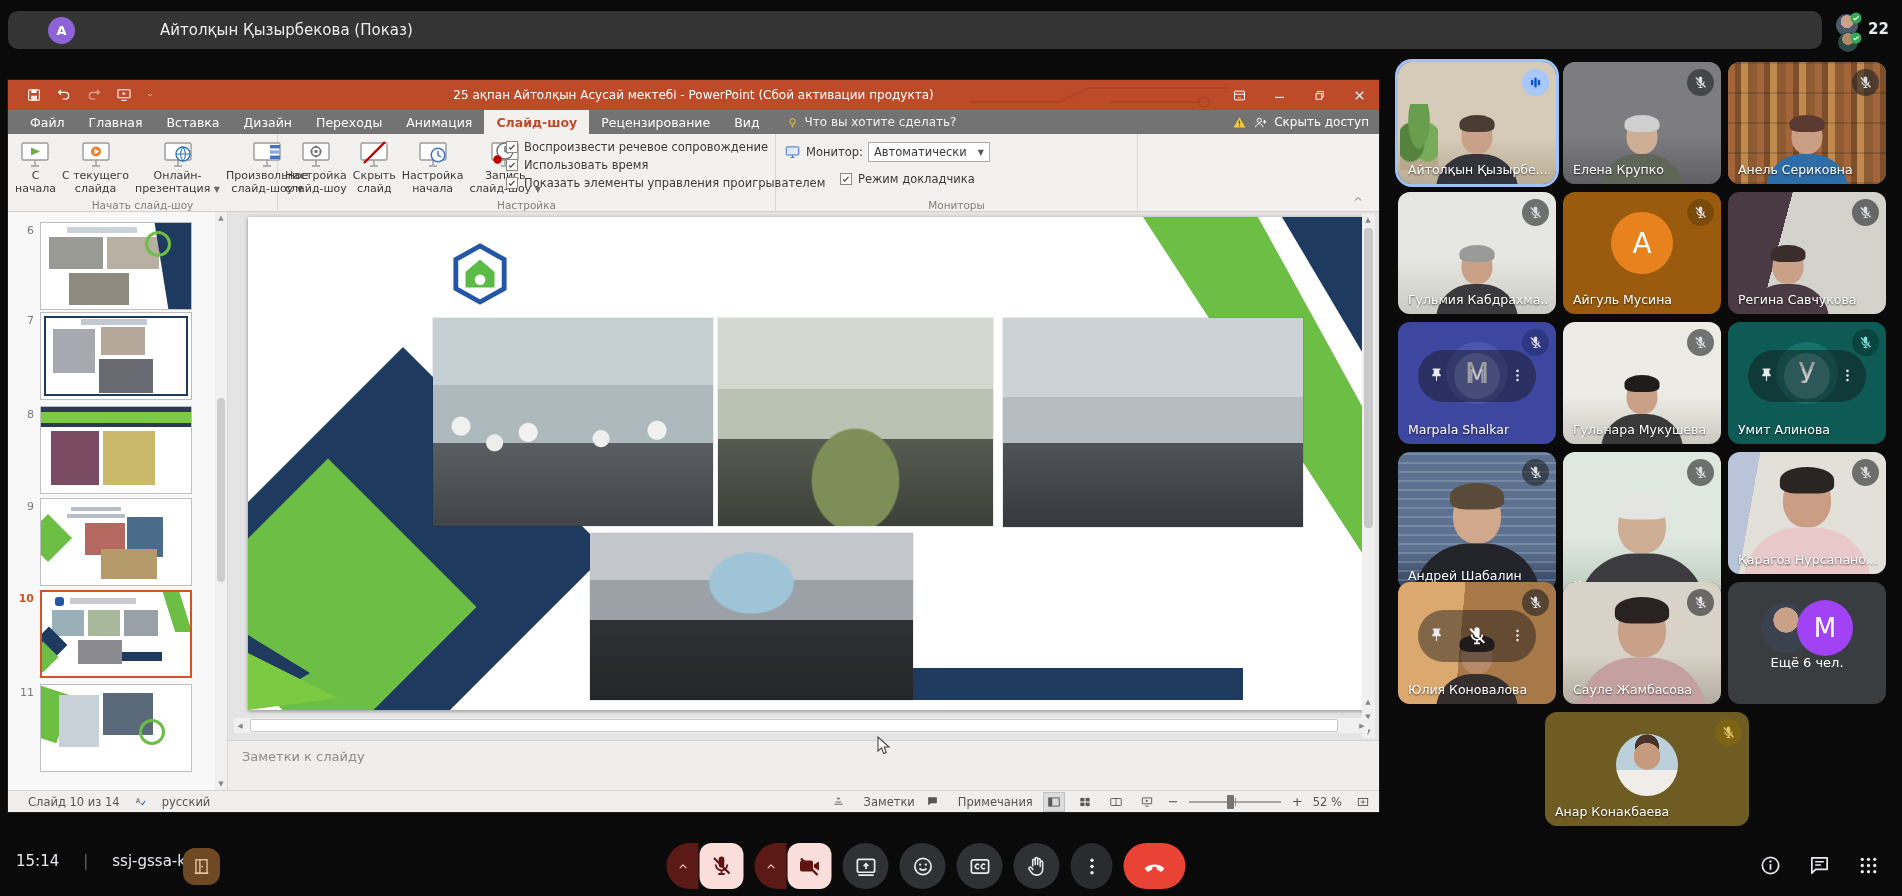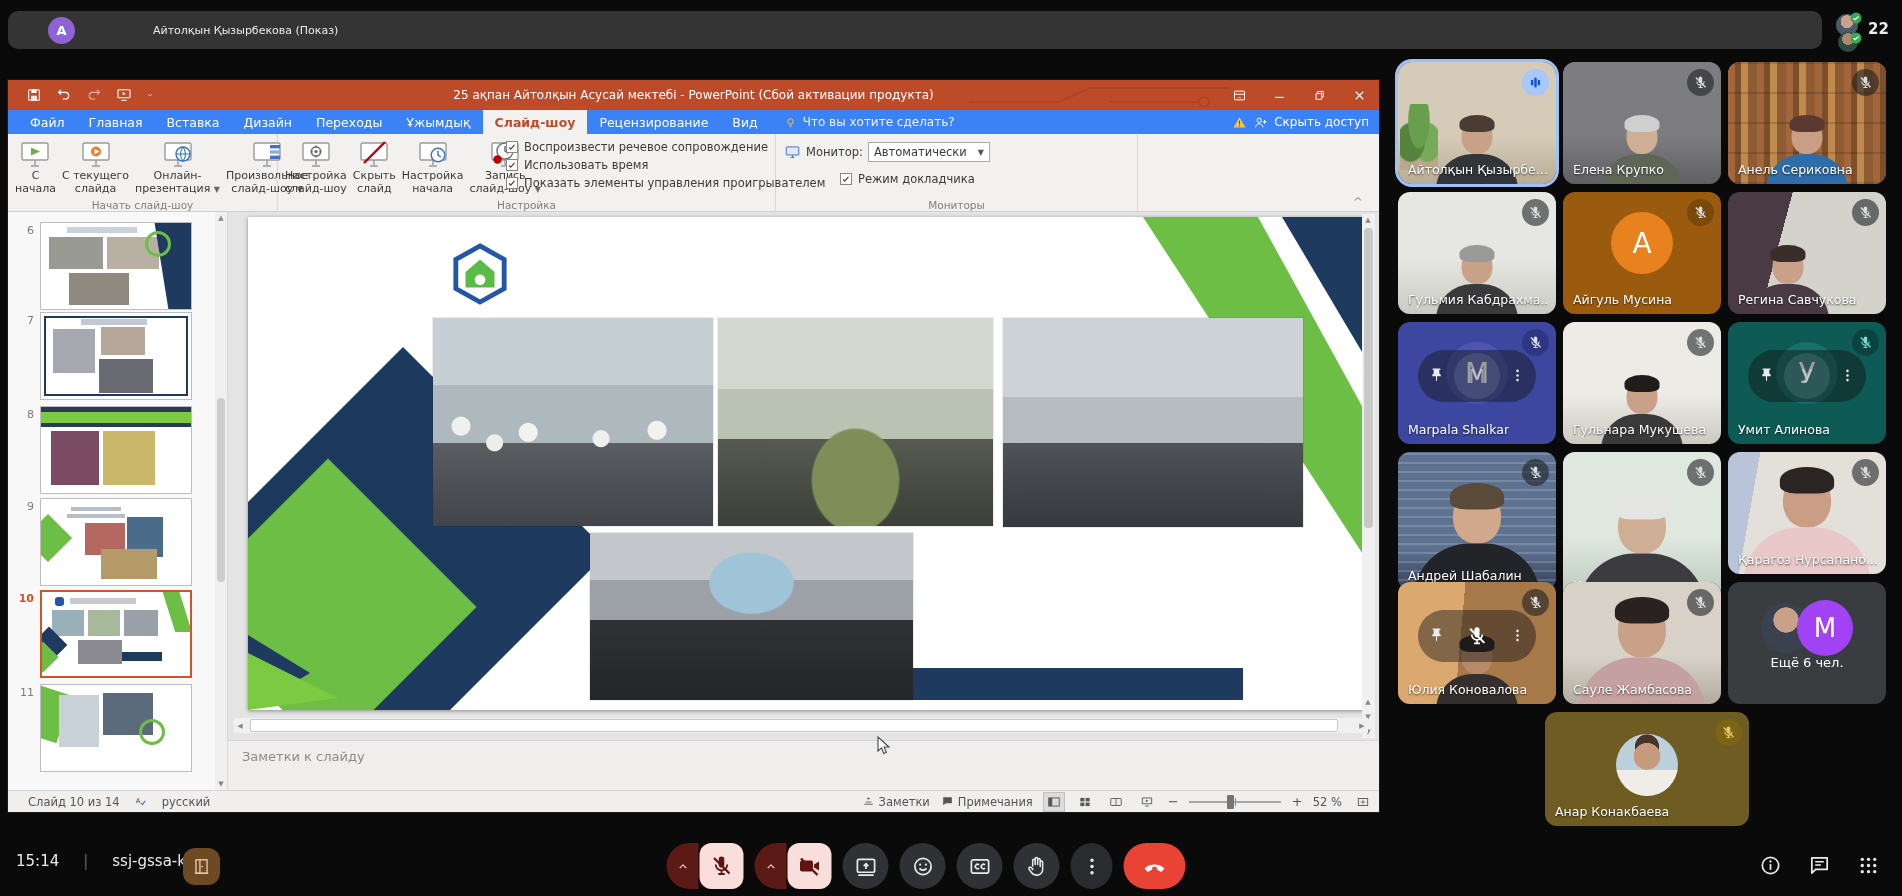--- a/index.html
+++ b/index.html
@@ -6,42 +6,42 @@
 html,body{background:#000}
 #stage{position:relative;width:1902px;height:896px;background:#0a0a0b;overflow:hidden;
   font-family:"DejaVu Sans","Liberation Sans",sans-serif;color:#e8eaed}
 .abs{position:absolute}
 .ic{display:block}
 svg{display:block}
 
 
 .topbar{position:absolute;left:8px;top:11px;width:1814px;height:38px;background:#343434;border-radius:10px;display:flex;align-items:center}
 .tb-avatar{position:absolute;left:40px;top:6px;width:27px;height:27px;border-radius:50%;background:#8E63D6;display:flex;align-items:center;justify-content:center;font-size:13px;font-weight:bold;color:#fff}
-.tb-name{position:absolute;left:145px;top:0;height:38px;display:flex;align-items:center;font-size:11px;font-weight:500;color:#ececec}
+.tb-name{position:absolute;left:152px;top:0;height:38px;display:flex;align-items:center;font-size:15px;font-weight:500;color:#ececec}
 .tb-people{position:absolute;left:1830px;top:8px;width:66px;height:46px}
 .pp{position:absolute;border-radius:50%}
 .pp.a1{left:6px;top:6px;width:22px;height:22px;background:radial-gradient(circle at 50% 35%,#c9a189 0 35%,#4a5a6a 36%)}
 .pp.a2{left:8px;top:24px;width:20px;height:20px;background:radial-gradient(circle at 50% 35%,#b08968 0 35%,#2c4a44 36%)}
 .ppbadge{position:absolute;width:12px;height:12px}
 .ppc{position:absolute;left:38px;top:12px;font-size:15px;font-weight:bold;color:#e8eaed}
 
 
 .ppt{position:absolute;left:8px;top:80px;width:1371px;height:732px;background:#F3F1F0;box-shadow:0 0 0 1px #1c1c1c}
 .titlebar{position:absolute;left:0;top:0;width:100%;height:30px;background:#BD4B2A;overflow:hidden}
 .qat{position:absolute;left:18px;top:0;height:30px;display:flex;align-items:center;gap:14px;color:#fff}
 .qbtn{width:16px;height:16px;color:#fff;cursor:default}
 .qbtn.dim{opacity:.55}
 .qcaret{width:8px;height:8px;color:#f3cfc2}
 .ttl{position:absolute;left:0;top:0;width:100%;height:30px;display:flex;align-items:center;justify-content:center;font-size:12px;color:#fff;pointer-events:none}
 .tdeco{position:absolute;right:150px;top:0;opacity:.5}
 .winbtns{position:absolute;right:0;top:0;height:30px;display:flex}
 .wbtn{width:40px;height:30px;display:flex;align-items:center;justify-content:center;color:#fff}
 .wbtn .ic{width:15px;height:15px}
 
-.tabsrow{position:absolute;left:0;top:30px;width:100%;height:24px;background:#3b82f6;display:flex;align-items:stretch}
+.tabsrow{position:absolute;left:0;top:30px;width:100%;height:24px;background:#737373;display:flex;align-items:stretch}
 .tabs{display:flex;margin-left:10px}
 .rtab{padding:0 12px;display:flex;align-items:center;font-size:12.5px;color:#fff;white-space:nowrap}
 .rtab.active{background:#F3F1F0;color:#BD4B2A;font-weight:bold}
 .helpbox{display:flex;align-items:center;gap:6px;margin-left:14px;font-size:12px;color:rgba(255,255,255,.9)}
 .helpbox .ic{width:13px;height:13px;color:#F6C73C}
 .shareb{position:absolute;right:10px;top:0;height:24px;display:flex;align-items:center;gap:6px;font-size:12px;color:#fff}
 .shareb .ic{width:15px;height:15px}
 
 .ribbon{position:absolute;left:0;top:54px;width:100%;height:78px;background:#F3F1F0;border-bottom:1px solid #D2D0CE}
 .grp{position:absolute;top:0;height:78px;border-right:1px solid #D8D6D4}
@@ -88,21 +88,21 @@
 .hscroll .track{flex:1;height:13px;margin:0 2px;position:relative}
 .hscroll .bar{position:absolute;left:2px;top:0;width:1088px;height:13px;background:#fff;border:1px solid #C9C9C9;border-radius:2px}
 .harr{width:12px;font-size:7px;color:#888;text-align:center}
 
 .notes{position:absolute;left:220px;top:528px;width:1151px;height:50px;background:#EFEEED;border-top:1px solid #D6D6D6;font-size:13px;color:#8c8c8c;padding:8px 0 0 14px}
 
 .statusbar{position:absolute;left:0;top:710px;width:100%;height:22px;background:#F0EFEE;border-top:1px solid #D8D6D4;display:flex;align-items:center;font-size:11.5px;color:#555}
 .sb-left{display:flex;align-items:center;gap:14px;margin-left:20px}
 .sb-left .ic{width:14px;height:14px;color:#666}
 .sb-right{margin-left:auto;display:flex;align-items:center;gap:11px;margin-right:6px}
-.sb-btn{display:flex;gap:4px;color:#555}
+.sb-btn{display:flex;gap:19px;color:#555}
 .sb-btn .ic{width:13px;height:13px}
 .vico{width:20px;height:18px;display:flex;align-items:center;justify-content:center;color:#5a5a5a}
 .vico .ic{width:14px;height:14px}
 .vico.active{background:#DCDCDC;box-shadow:0 0 0 1px #c2c2c2}
 .zslider{position:relative;width:92px;height:14px}
 .zslider .line{position:absolute;left:0;top:6px;width:100%;height:2px;background:#A6A6A6}
 .zslider .notch{position:absolute;left:50%;top:3px;width:1px;height:8px;background:#8a8a8a}
 .zslider .knob{position:absolute;left:42%;top:0;width:7px;height:14px;background:#757575;border-radius:1px}
 .zpm{font-size:13px;color:#555;width:10px;text-align:center}
 
@@ -263,21 +263,21 @@
         </div>
     </div>
 
     <div class="tabsrow">
       <div id="tabs" class="tabs">
           <div class="rtab">Файл</div>
           <div class="rtab">Главная</div>
           <div class="rtab">Вставка</div>
           <div class="rtab">Дизайн</div>
           <div class="rtab">Переходы</div>
-          <div class="rtab">Ұжымдық</div>
+          <div class="rtab">Анимация</div>
           <div class="rtab active">Слайд-шоу</div>
           <div class="rtab">Рецензирование</div>
           <div class="rtab">Вид</div>
         </div>
       <div class="helpbox">
         <svg class="ic" viewBox="0 0 24 24">
             <circle cx="12" cy="10" r="5" fill="none" stroke="currentColor" stroke-width="1.8"></circle>
             <path d="M10 17h4M10.5 20h3" stroke="currentColor" stroke-width="1.8"></path>
           </svg>
         <span>Что вы хотите сделать?</span>

